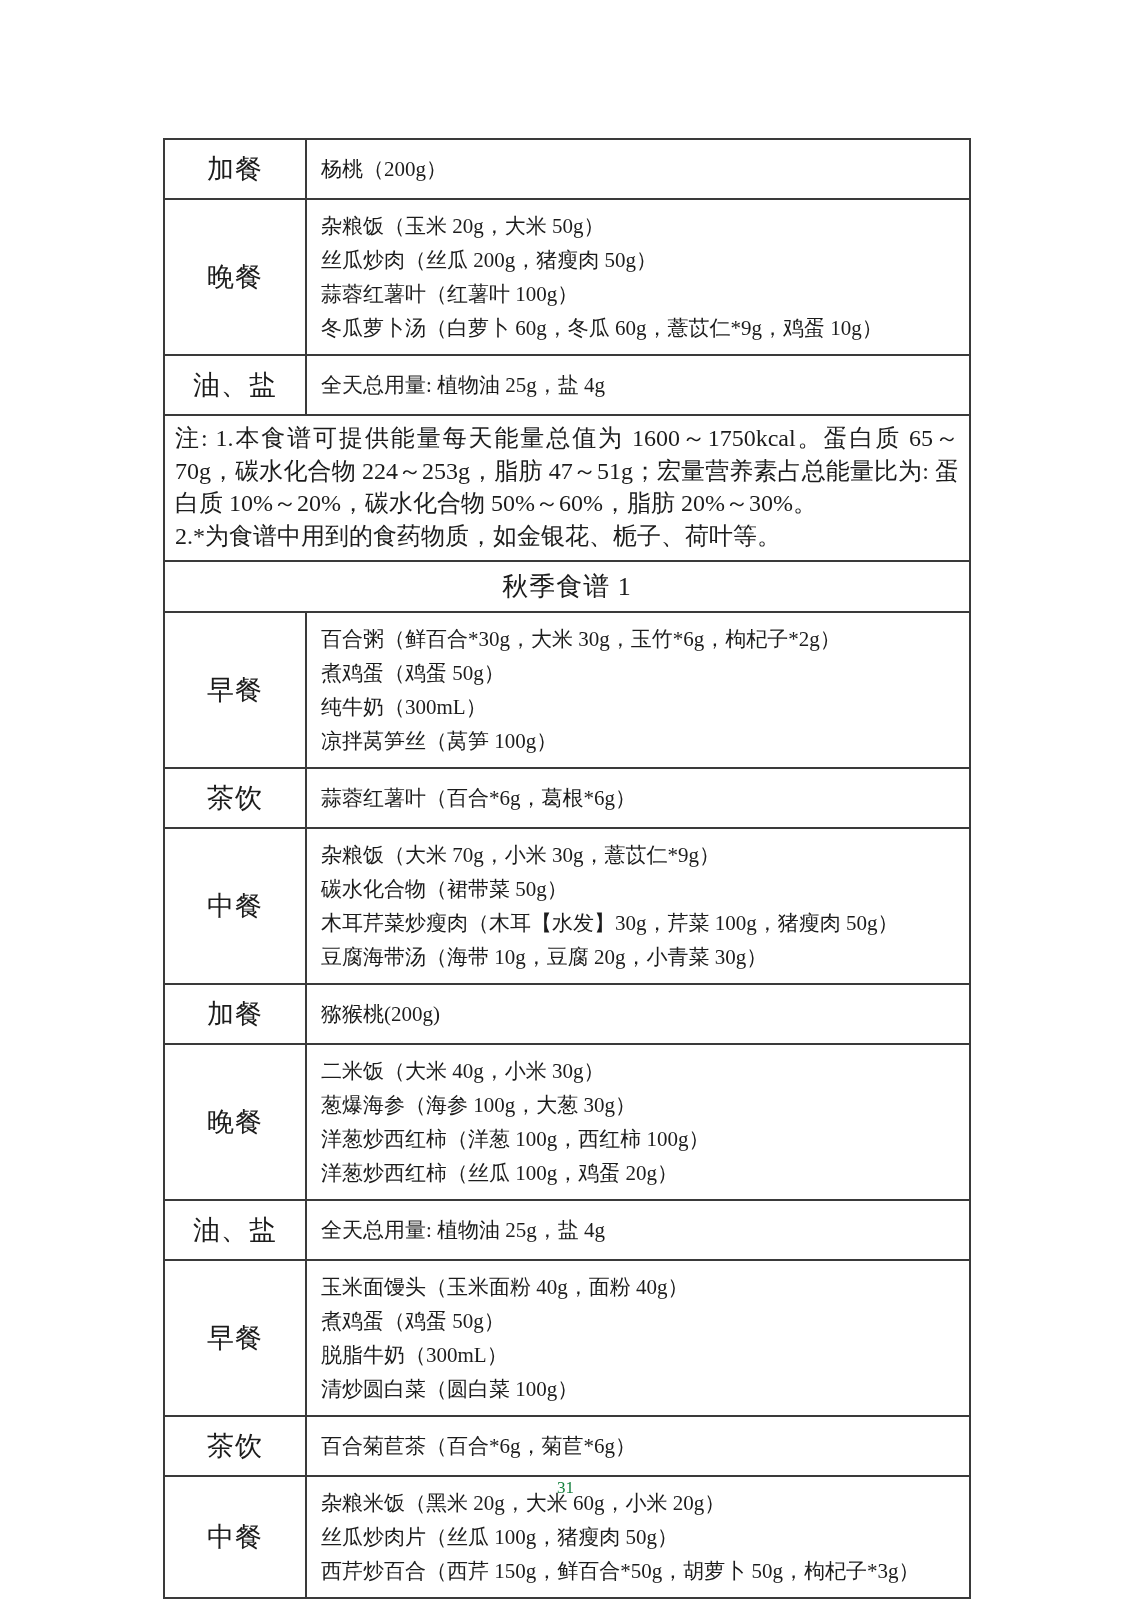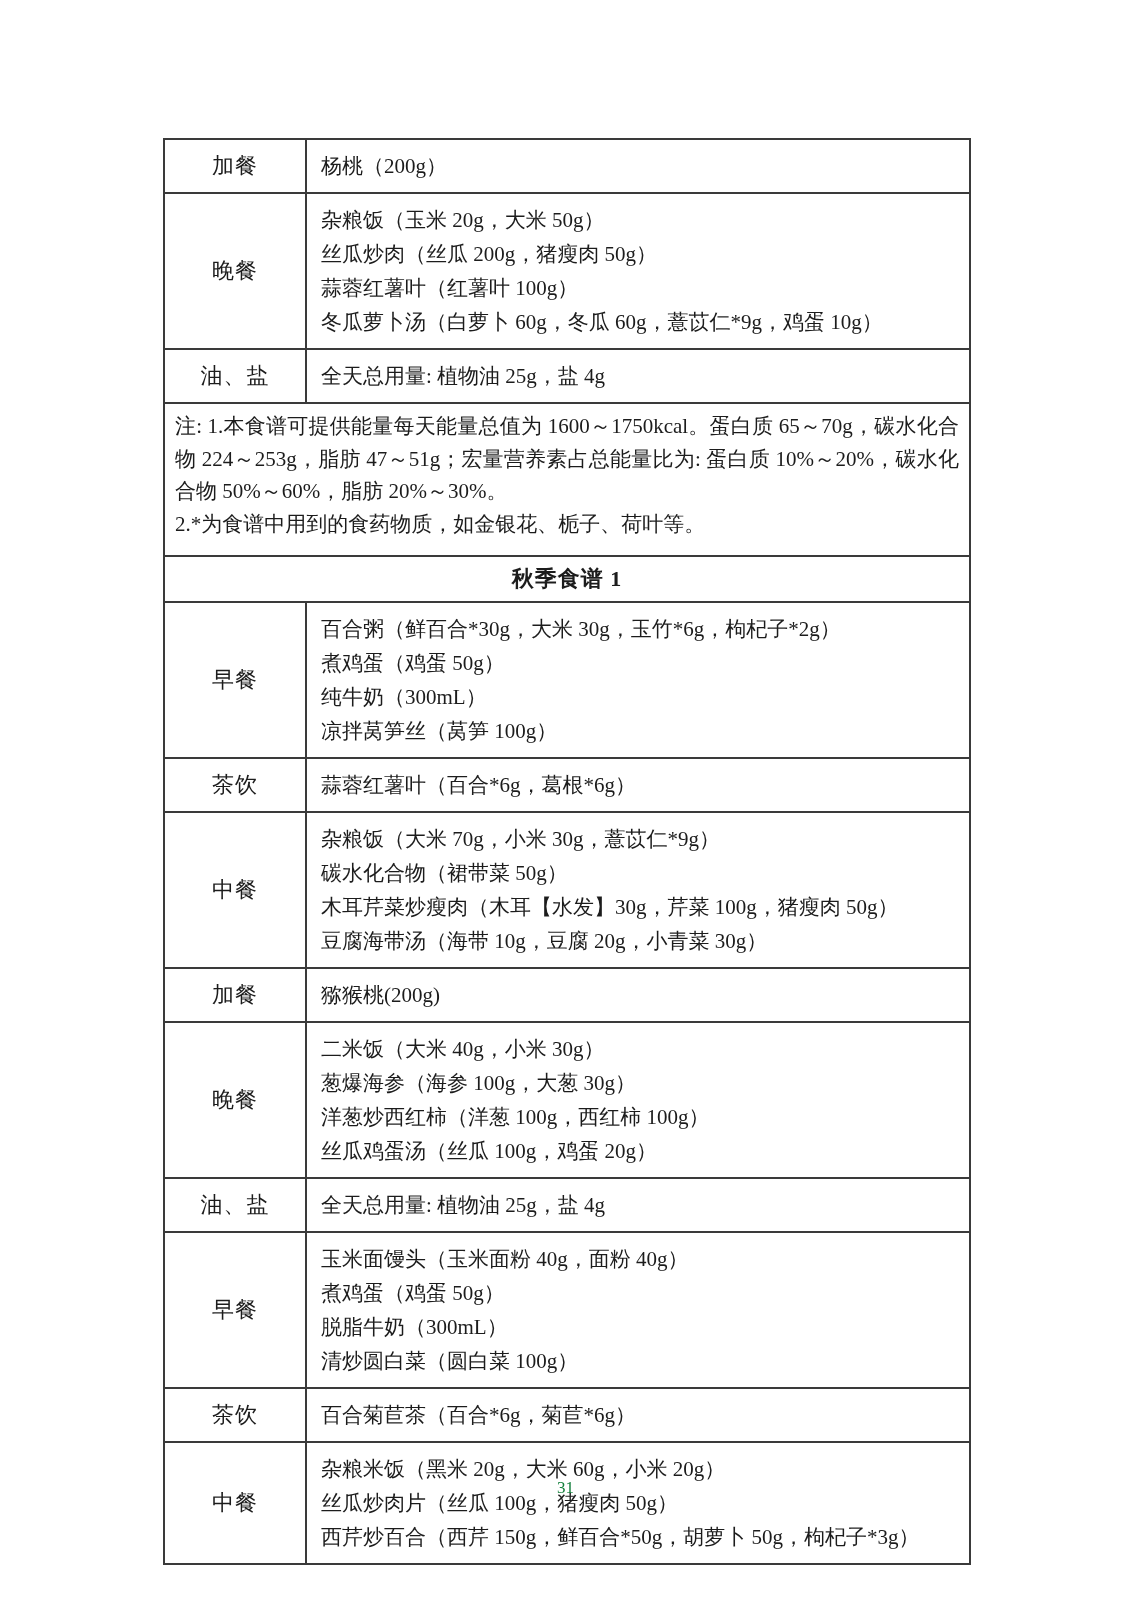--- a/index.html
+++ b/index.html
@@ -24,44 +24,44 @@
     border-collapse: collapse;
     table-layout: fixed;
   }
   table.meal-table td {
     border: 2px solid #3a3a3a;
     vertical-align: middle;
   }
   td.label-cell {
     width: 142px;
     text-align: center;
-    font-size: 22px;
+    font-size: 27px;
     letter-spacing: 1px;
     padding: 11px 2px;
   }
   td.content-cell {
     padding: 9px 14px;
     font-size: 21px;
   }
   .dish-line {
     line-height: 34px;
     white-space: nowrap;
   }
   td.note-cell {
-    padding: 6px 10px 15px 10px;
-    font-size: 21px;
+    padding: 6px 10px 8px 10px;
+    font-size: 24px;
   }
   .note-line {
     line-height: 32.5px;
     text-align: justify;
   }
   td.section-header-cell {
     text-align: center;
-    font-weight: bold;
-    font-size: 22px;
+    font-weight: normal;
+    font-size: 26px;
     padding: 7px 2px;
     letter-spacing: 1px;
   }
   .page-number {
     position: absolute;
     top: 1478px;
     left: 0;
     width: 100%;
     text-align: center;
     font-size: 17px;
@@ -140,21 +140,21 @@
         <td class="content-cell">
           <div class="dish-line">猕猴桃(200g)</div>
         </td>
       </tr>
       <tr>
         <td class="label-cell">晚餐</td>
         <td class="content-cell">
           <div class="dish-line">二米饭（大米 40g，小米 30g）</div>
           <div class="dish-line">葱爆海参（海参 100g，大葱 30g）</div>
           <div class="dish-line">洋葱炒西红柿（洋葱 100g，西红柿 100g）</div>
-          <div class="dish-line">丝瓜鸡蛋汤（丝瓜 100g，鸡蛋 20g）</div>
+          <div class="dish-line">洋葱炒西红柿（丝瓜 100g，鸡蛋 20g）</div>
         </td>
       </tr>
       <tr>
         <td class="label-cell">油、盐</td>
         <td class="content-cell">
           <div class="dish-line">全天总用量: 植物油 25g，盐 4g</div>
         </td>
       </tr>
 
       <tr>

